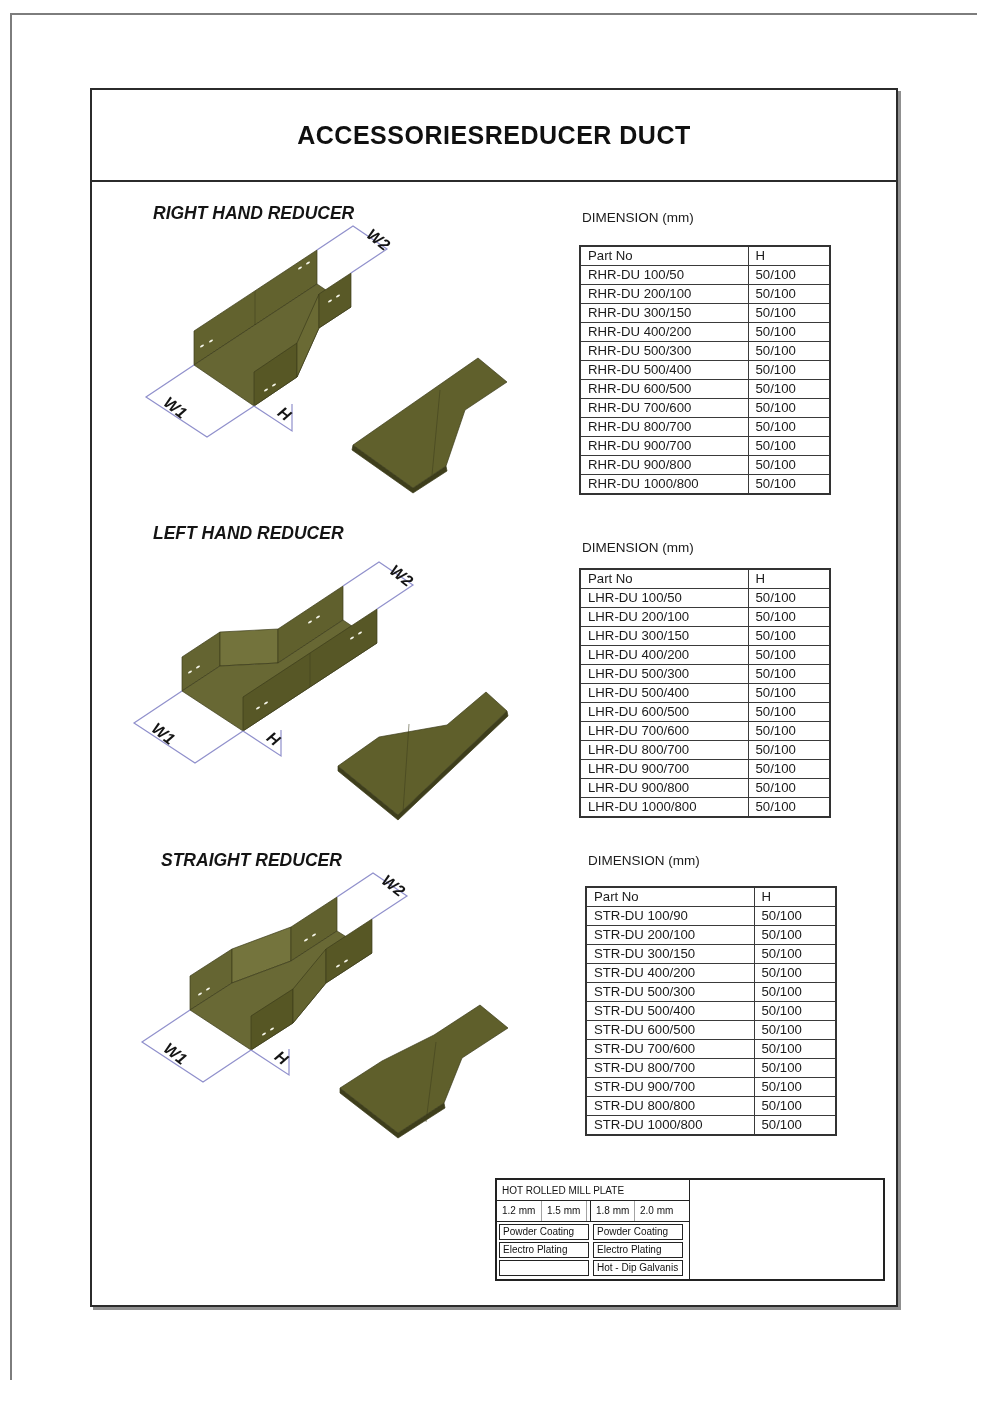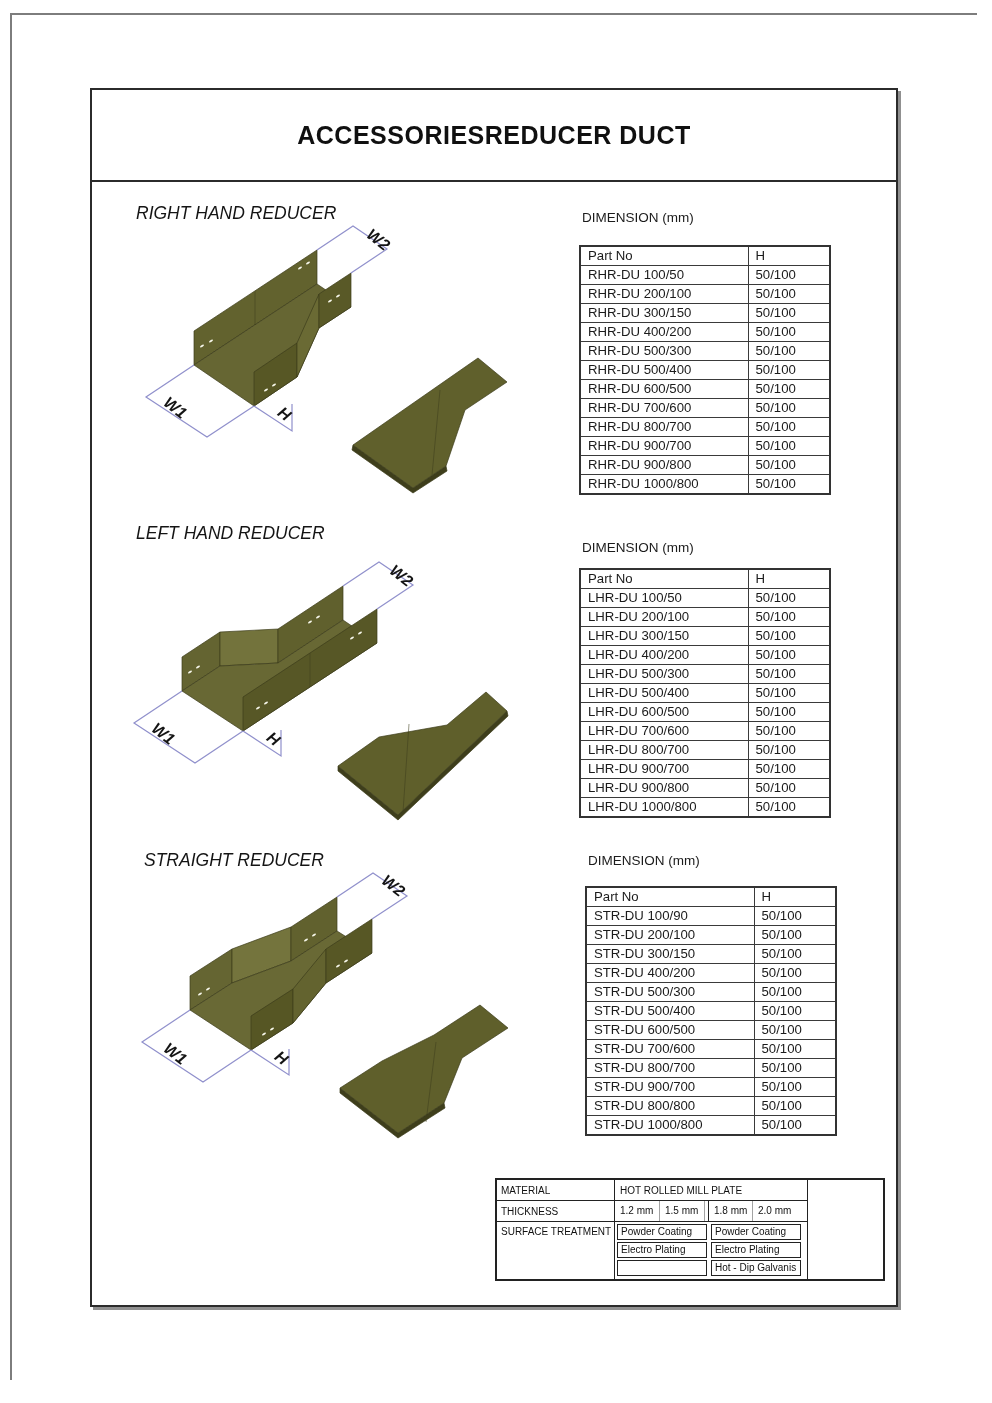--- a/index.html
+++ b/index.html
@@ -16,21 +16,21 @@
     border:2px solid #2b2b2b; background:#fff; box-shadow:3px 3px 0 #909090;
   }
   .doc-header { position:absolute; left:0; top:0; width:100%; height:90px;
     border-bottom:2px solid #2b2b2b; display:flex; }
   .header-left { width:501px; display:flex; align-items:center; border-right:2px solid #2b2b2b; }
   .logo-svg { margin-left:14px; flex:0 0 auto; }
   .company { flex:1; text-align:center; font-size:30px; font-weight:bold; color:#101010; letter-spacing:-0.5px; padding-right:10px; white-space:nowrap; }
   .header-right { flex:1; display:flex; flex-direction:row; justify-content:center; align-items:center; }
   .doc-title-line { font-size:25px; font-weight:bold; color:#101010; line-height:27px; letter-spacing:0.5px; }
 
-  .sec-title { position:absolute; font-size:17.5px; font-weight:normal; font-style:italic; color:#141414; white-space:nowrap; }
+  .sec-title { position:absolute; font-size:17.5px; font-weight:bold; font-style:italic; color:#141414; white-space:nowrap;margin-left:17px; }
   .dim-label { position:absolute; font-size:13.5px; color:#1c1c1c; white-space:nowrap; }
 
   table.dim-table { position:absolute; border-collapse:collapse; border:2px solid #333; background:#fff; }
   table.dim-table td {
     border:1px solid #3a3a3a; font-size:13.2px; color:#1b1b1b;
     padding:0 7px; height:18px; line-height:18px; white-space:nowrap;
   }
 
   svg.drawing { position:absolute; }
   svg.drawing .dimline { fill:none; stroke:#9090cc; stroke-width:1.2; }
@@ -356,25 +356,20 @@
         </tr>
     <tr>
           <td>STR-DU 1000/800</td>
           <td>50/100</td>
         </tr>
   </tbody>
     </table>
 
   <div class="tech">
     <div class="tech-body">
-      <div class="tech-col-labels">
-        <div class="tech-label-row">MATERIAL</div>
-        <div class="tech-label-row">THICKNESS</div>
-        <div class="tech-label-row tech-label-surface">SURFACE TREATMENT</div>
-      </div>
       <div class="tech-col-values">
         <div class="tv-material">HOT ROLLED MILL PLATE</div>
         <div class="tv-thickness">
           <div class="tv-th">1.2 mm</div>
           <div class="tv-th">1.5 mm</div>
           <div class="tv-th gap">1.8 mm</div>
           <div class="tv-th last">2.0 mm</div>
         </div>
         <div class="tv-surface">
           <div class="tv-surf-col">

